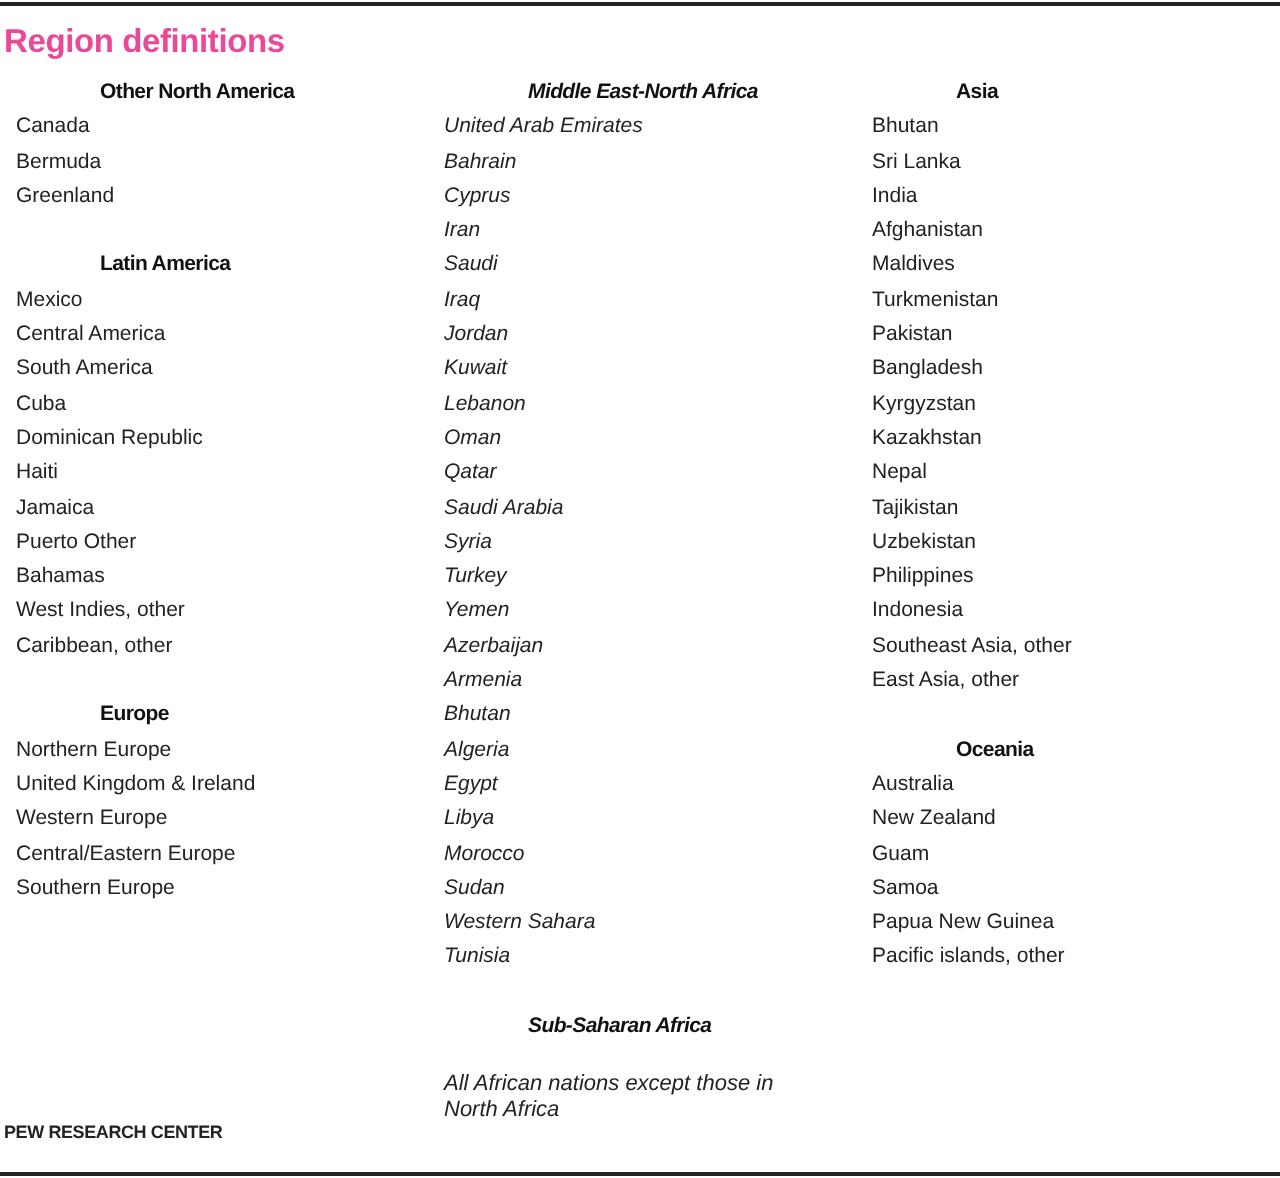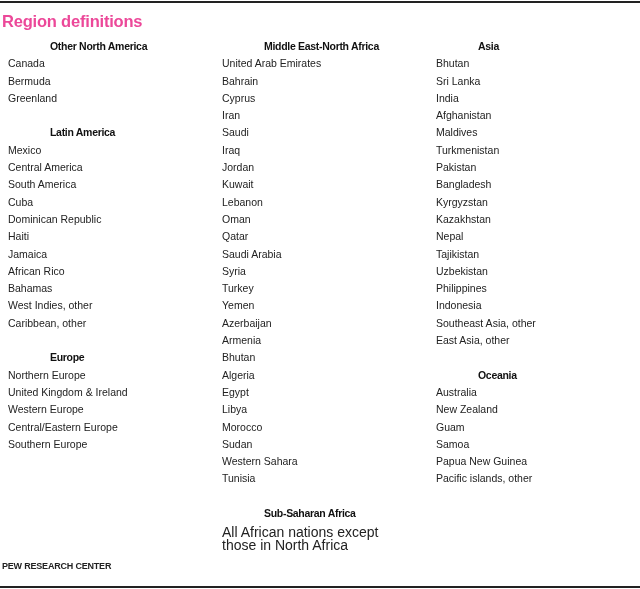--- a/index.html
+++ b/index.html
@@ -2,25 +2,25 @@
 <html><head>
   <meta charset="utf-8">
   <style>
     html, body { margin: 0; padding: 0; background: #fff; }
     body { width: 640px; height: 589px; position: relative; overflow: hidden;
            font-family: "Liberation Sans", sans-serif; color: #222; }
     .rule-top { position: absolute; left: 0; top: 1px; width: 640px; height: 2px; background: #222; }
     .rule-bottom { position: absolute; left: 0; top: 586px; width: 640px; height: 2px; background: #222; }
     .title { position: absolute; left: 2px; top: 12px; font-size: 16.5px; font-weight: bold; color: #ec4899; letter-spacing: -0.2px; }
     .col { position: absolute; top: 38px; width: 210px; }
-    .col.c1 { left: 8px; } .col.c2 { left: 222px; } .col.c3 { left: 436px; }
+    .col.c1 { left: 8px; } .col.c2 { left: 222px; font-style: italic; } .col.c3 { left: 436px; }
     .group { margin-bottom: 17.3px; }
     .gh { font-size: 10.5px; font-weight: bold; height: 17.3px; line-height: 17.3px; letter-spacing: -0.3px; color: #111; margin-left: 42px; }
     .item { font-size: 10.5px; height: 17.3px; line-height: 17.3px; color: #222; white-space: nowrap; }
-    .note { font-size: 14px; line-height: 12.5px; color: #222; margin-top: 4px; width: 190px; }
+    .note { font-size: 11px; line-height: 12.5px; color: #222; margin-top: 14px; width: 190px; }
     .source { position: absolute; left: 2px; top: 561px; font-size: 9px; font-weight: bold; color: #222; letter-spacing: -0.2px; }
   </style>
 </head>
 <body>
 
 <div class="rule-top"></div>
 <div class="title">Region definitions</div>
 
 <div class="col c1">
     <div class="group">
@@ -31,21 +31,21 @@
     </div>
     <div class="group">
       <div class="gh">Latin America</div>
       <div class="item">Mexico</div>
       <div class="item">Central America</div>
       <div class="item">South America</div>
       <div class="item">Cuba</div>
       <div class="item">Dominican Republic</div>
       <div class="item">Haiti</div>
       <div class="item">Jamaica</div>
-      <div class="item">African Rico</div>
+      <div class="item">Puerto Other</div>
       <div class="item">Bahamas</div>
       <div class="item">West Indies, other</div>
       <div class="item">Caribbean, other</div>
     </div>
     <div class="group">
       <div class="gh">Europe</div>
       <div class="item">Northern Europe</div>
       <div class="item">United Kingdom &amp; Ireland</div>
       <div class="item">Western Europe</div>
       <div class="item">Central/Eastern Europe</div>

